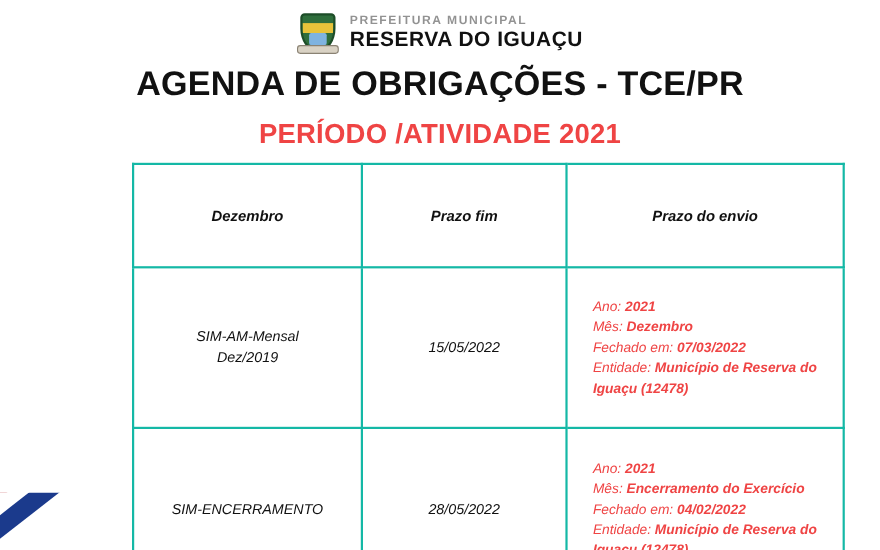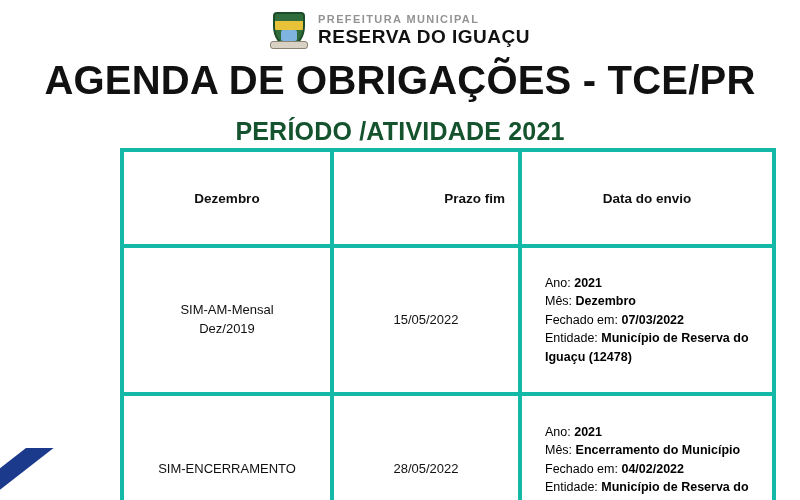--- a/index.html
+++ b/index.html
@@ -84,54 +84,55 @@
     font-size: 19px;
     font-weight: bold;
     color: #111;
     letter-spacing: .5px;
     margin-top: 2px;
   }
 
   
   .title-main {
     text-align: center;
-    font-size: 40px;
+    font-size: 31px;
     font-weight: bold;
     color: #111;
     margin-top: 16px;
     letter-spacing: .2px;
   }
   .title-sub {
     text-align: center;
     font-size: 25px;
     font-weight: bold;
-    color: #14532d;
+    color: #ef4444;
     margin-top: 14px;
     letter-spacing: .2px;
   }
 
   
   .table-wrap {
     position: absolute;
     left: 120px;
     top: 148px;
     width: 562px;
   }
   table.agenda {
     border-collapse: collapse;
     width: 100%;
     table-layout: fixed;
   }
   table.agenda td, table.agenda th {
-    border: 4px solid #14b8a6;
+    border: 2px solid #14b8a6;
     vertical-align: middle;
     padding: 13px;
+    font-style: italic;
   }
   .col-a { width: 180px; }
-  .col-b { width: 158px; text-align: right; }
+  .col-b { width: 158px; }
   .col-c { width: 224px; }
 
   thead td {
     height: 66px;
     text-align: center;
     font-size: 13.5px;
     font-weight: bold;
     color: #111;
   }
   .row-cell-center {
@@ -139,21 +140,21 @@
     font-size: 13px;
     color: #111;
     line-height: 1.45;
     padding: 6px 8px;
   }
   .row-1 td { height: 118px; }
   .row-2 td { height: 120px; }
 
   .detail {
     font-size: 12.5px;
-    color: #000000;
+    color: #ef4444;
     line-height: 1.48;
     padding: 8px 10px;
   }
   .detail div { white-space: normal; }
   .detail b { font-weight: bold; }
 
   
   .ribbon-left {
     position: absolute;
     left: 0;
@@ -212,21 +213,21 @@
 
 <div class="title-main">AGENDA DE OBRIGAÇÕES - TCE/PR</div>
 <div class="title-sub">PERÍODO /ATIVIDADE 2021</div>
 
 <div class="table-wrap">
   <table class="agenda">
     <thead>
       <tr>
         <td class="col-a">Dezembro</td>
         <td class="col-b">Prazo fim</td>
-        <td class="col-c">Data do envio</td>
+        <td class="col-c">Prazo do envio</td>
       </tr>
     </thead>
     <tbody>
 
       <tr class="row-1">
         <td class="col-a row-cell-center">
           <div>SIM-AM-Mensal</div>
           <div>Dez/2019</div>
         </td>
         <td class="col-b row-cell-center">15/05/2022</td>
@@ -259,21 +260,21 @@
         </td>
         <td class="col-b row-cell-center">28/05/2022</td>
         <td class="col-c">
           <div class="detail">
             <div>
               <span>Ano:</span>
               <b>2021</b>
             </div>
             <div>
               <span>Mês:</span>
-              <b>Encerramento do Município</b>
+              <b>Encerramento do Exercício</b>
             </div>
             <div>
               <span>Fechado em:</span>
               <b>04/02/2022</b>
             </div>
             <div>
               <span>Entidade:</span>
               <b>Município de Reserva do Iguaçu (12478)</b>
             </div>
           </div>

